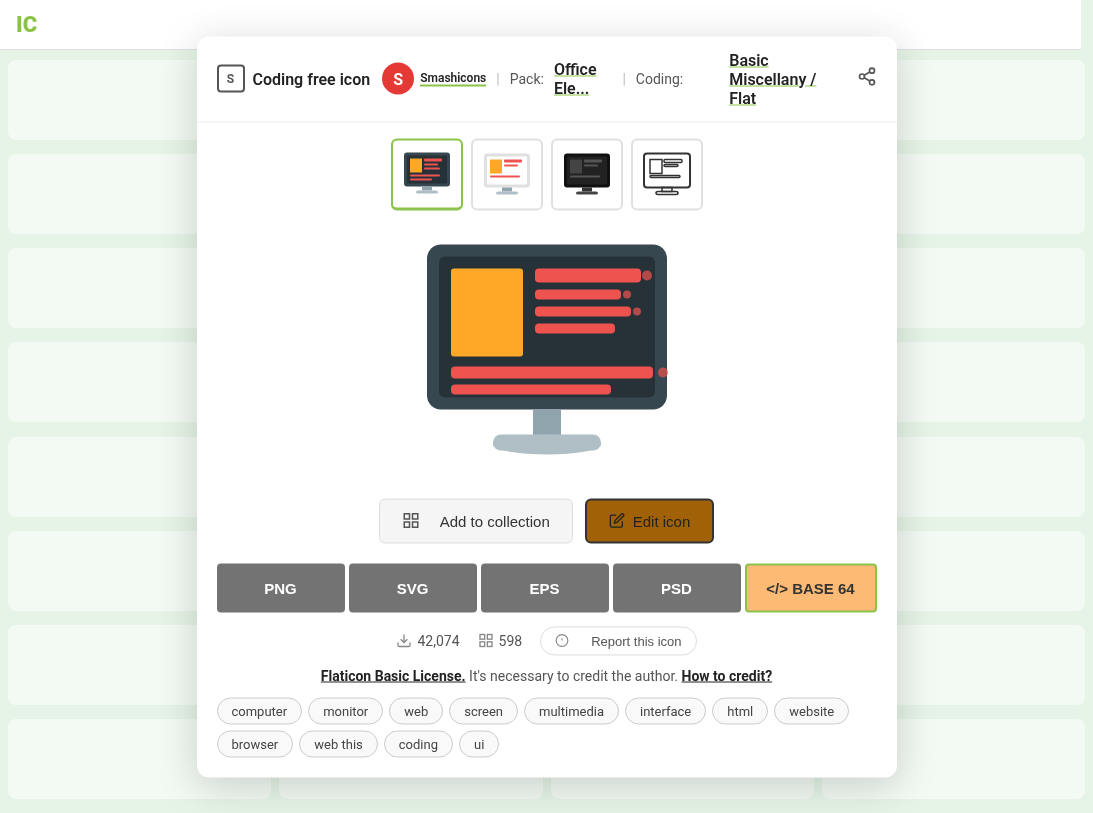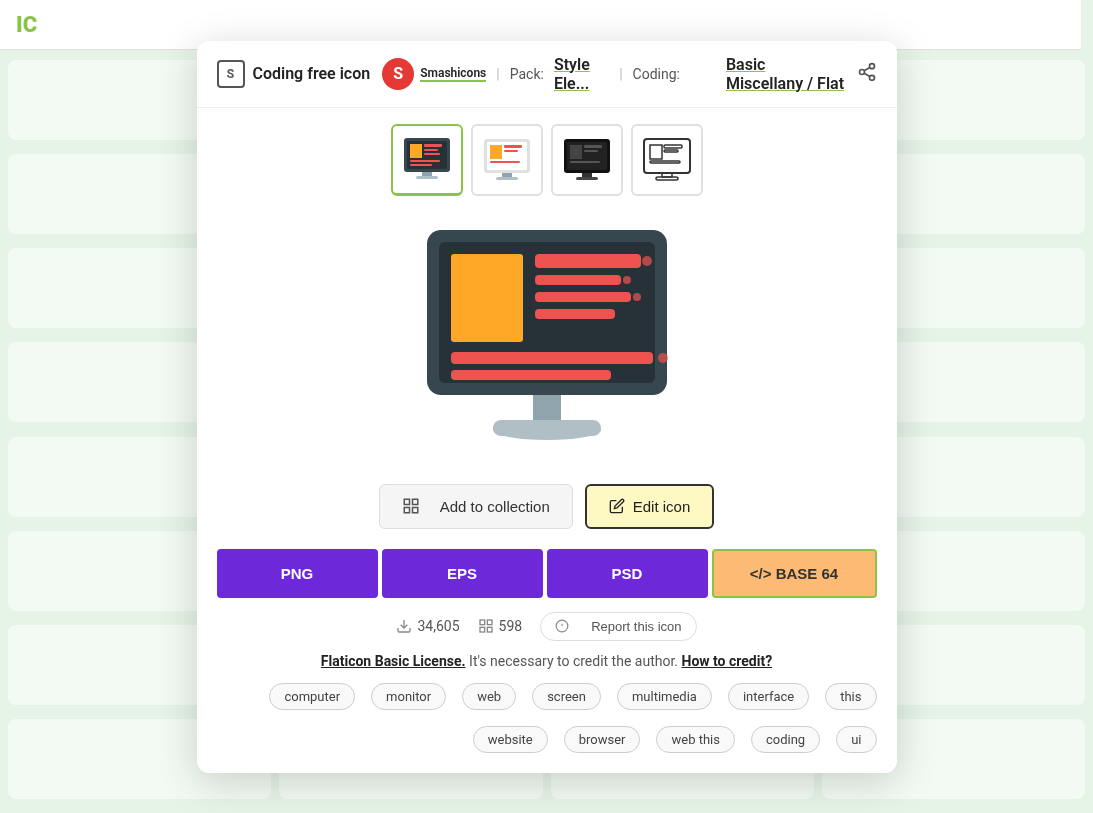--- a/index.html
+++ b/index.html
@@ -202,39 +202,39 @@
       font-size: 15px;
       font-weight: 500;
       cursor: pointer;
       color: #333;
     }
     .btn-edit {
       display: flex;
       align-items: center;
       gap: 8px;
       padding: 12px 22px;
-      background: #fef9c3;
+      background: #a16207;
       border: 2px solid #333;
       border-radius: 6px;
       font-size: 15px;
       font-weight: 500;
       cursor: pointer;
       color: #222;
     }
 
     
     .download-buttons {
       display: flex;
       padding: 0 20px;
       gap: 4px;
     }
     .btn-dl {
       flex: 1;
       padding: 14px 0;
-      background: #6d28d9;
+      background: #737373;
       color: #fff;
       font-weight: 700;
       font-size: 15px;
       border: none;
       border-radius: 4px;
       cursor: pointer;
       text-align: center;
     }
     .btn-dl-outline {
       flex: 1;
@@ -291,22 +291,22 @@
     }
     .credit-link {
       color: #222;
       font-weight: 600;
     }
 
     
     .tags {
       display: flex;
       flex-wrap: wrap;
-      justify-content: flex-end;
-      gap: 16px;
+      justify-content: flex-start;
+      gap: 6px;
       padding: 10px 20px 20px;
     }
     .tag {
       padding: 5px 14px;
       border: 1px solid #ccc;
       border-radius: 20px;
       font-size: 13px;
       color: #444;
       background: #f9f9f9;
       cursor: pointer;
@@ -386,21 +386,21 @@
       <span>Coding free icon</span>
     </div>
 
     <div class="header-center">
       <div class="smashicons-logo">
         <div class="smashicons-circle">S</div>
         <span class="smashicons-name">Smashicons</span>
       </div>
       <span class="header-divider">|</span>
       <span class="pack-label">Pack:</span>
-      <span class="pack-name">Style Ele...</span>
+      <span class="pack-name">Office Ele...</span>
       <span class="header-divider">|</span>
       <span class="style-label">Coding:</span>
       <span class="style-name">Basic Miscellany / Flat</span>
     </div>
 
     <div class="share-icon">
       <svg width="20" height="20" viewBox="0 0 24 24" fill="none" stroke="#555" stroke-width="2">
         <circle cx="18" cy="5" r="3"></circle>
           <circle cx="6" cy="12" r="3"></circle>
           <circle cx="18" cy="19" r="3"></circle>
@@ -513,38 +513,41 @@
       </svg>
       <span>Edit icon</span>
     </button>
   </div>
 
   <div class="download-buttons">
     <button class="btn-dl">
       <span>PNG</span>
     </button>
     <button class="btn-dl">
+      <span>SVG</span>
+    </button>
+    <button class="btn-dl">
       <span>EPS</span>
     </button>
     <button class="btn-dl">
       <span>PSD</span>
     </button>
     <button class="btn-dl-outline">
       <span>&lt;/&gt; BASE 64</span>
     </button>
   </div>
 
   <div class="stats-row">
     <div class="stat-item">
       <svg width="16" height="16" viewBox="0 0 24 24" fill="none" stroke="#888" stroke-width="2">
         <path d="M21 15v4a2 2 0 0 1-2 2H5a2 2 0 0 1-2-2v-4"></path>
         <polyline points="7 10 12 15 17 10"></polyline>
         <line x1="12" y1="15" x2="12" y2="3"></line>
       </svg>
-      <span>34,605</span>
+      <span>42,074</span>
     </div>
     <div class="stat-item">
       <svg width="16" height="16" viewBox="0 0 24 24" fill="none" stroke="#888" stroke-width="2">
         <rect x="3" y="3" width="7" height="7"></rect>
           <rect x="14" y="3" width="7" height="7"></rect>
         <rect x="3" y="14" width="7" height="7"></rect>
           <rect x="14" y="14" width="7" height="7"></rect>
       </svg>
       <span>598</span>
     </div>
@@ -566,21 +569,21 @@
     </span>
   </div>
 
   <div class="tags" id="tags-container">
   <span class="tag">computer</span>
       <span class="tag">monitor</span>
       <span class="tag">web</span>
       <span class="tag">screen</span>
       <span class="tag">multimedia</span>
       <span class="tag">interface</span>
-      <span class="tag">this</span>
+      <span class="tag">html</span>
       <span class="tag">website</span>
       <span class="tag">browser</span>
       <span class="tag">web this</span>
       <span class="tag">coding</span>
       <span class="tag">ui</span>
     </div>
 
 </div>
 
 </body></html>

